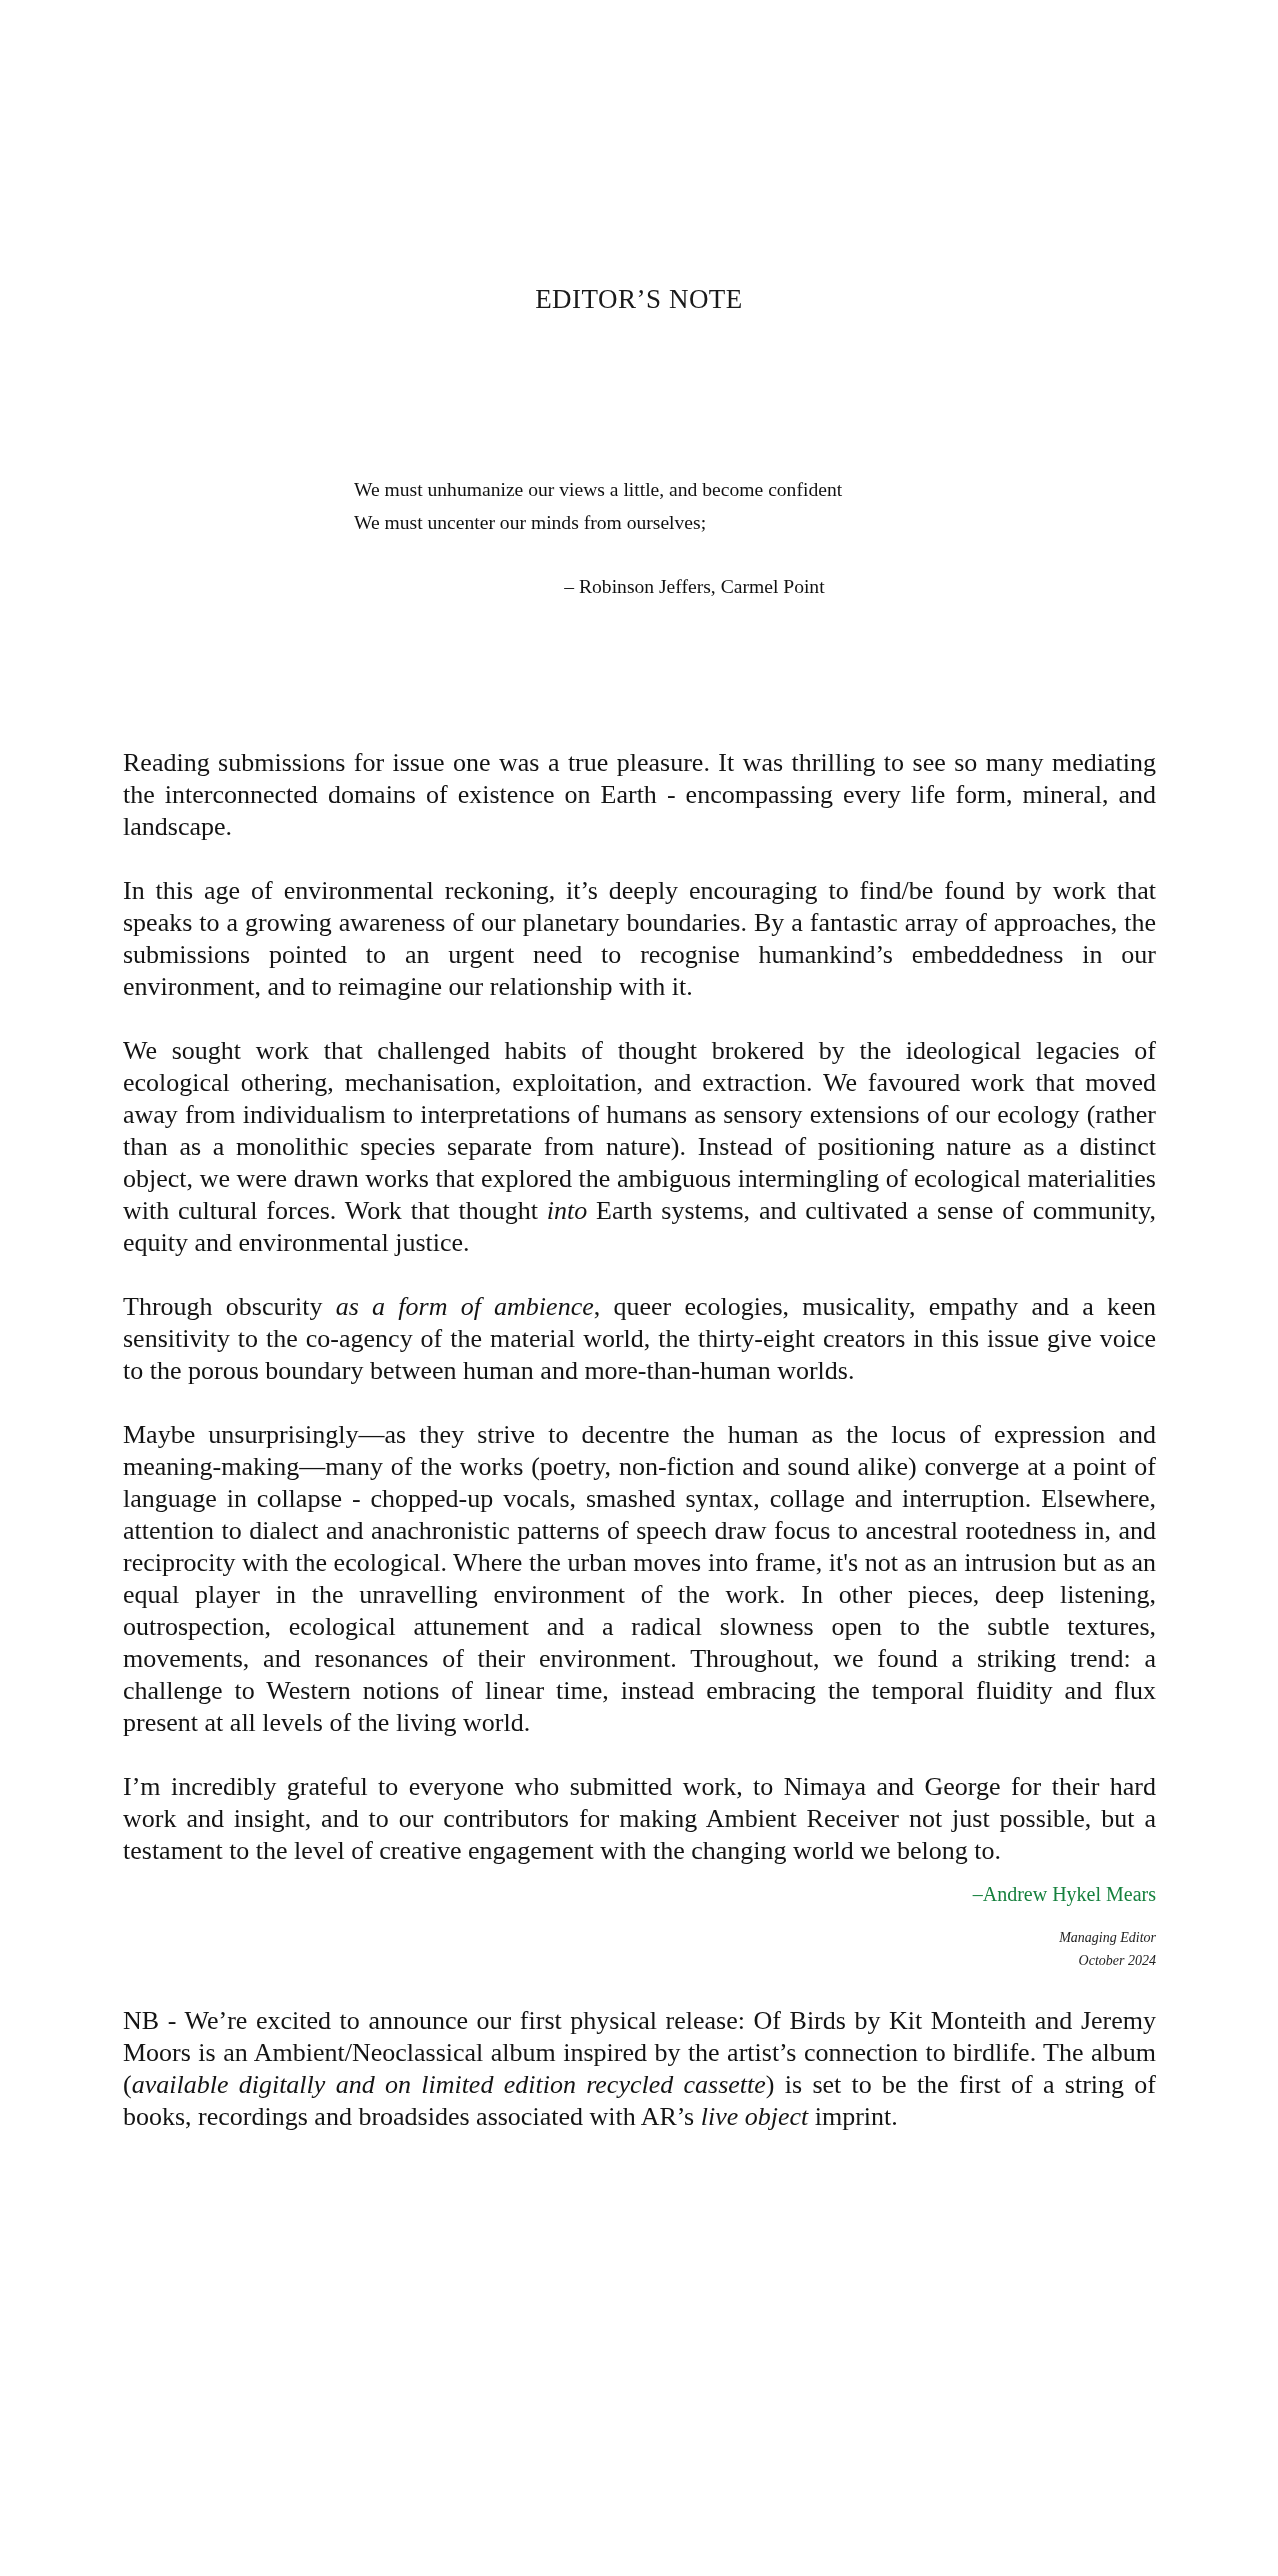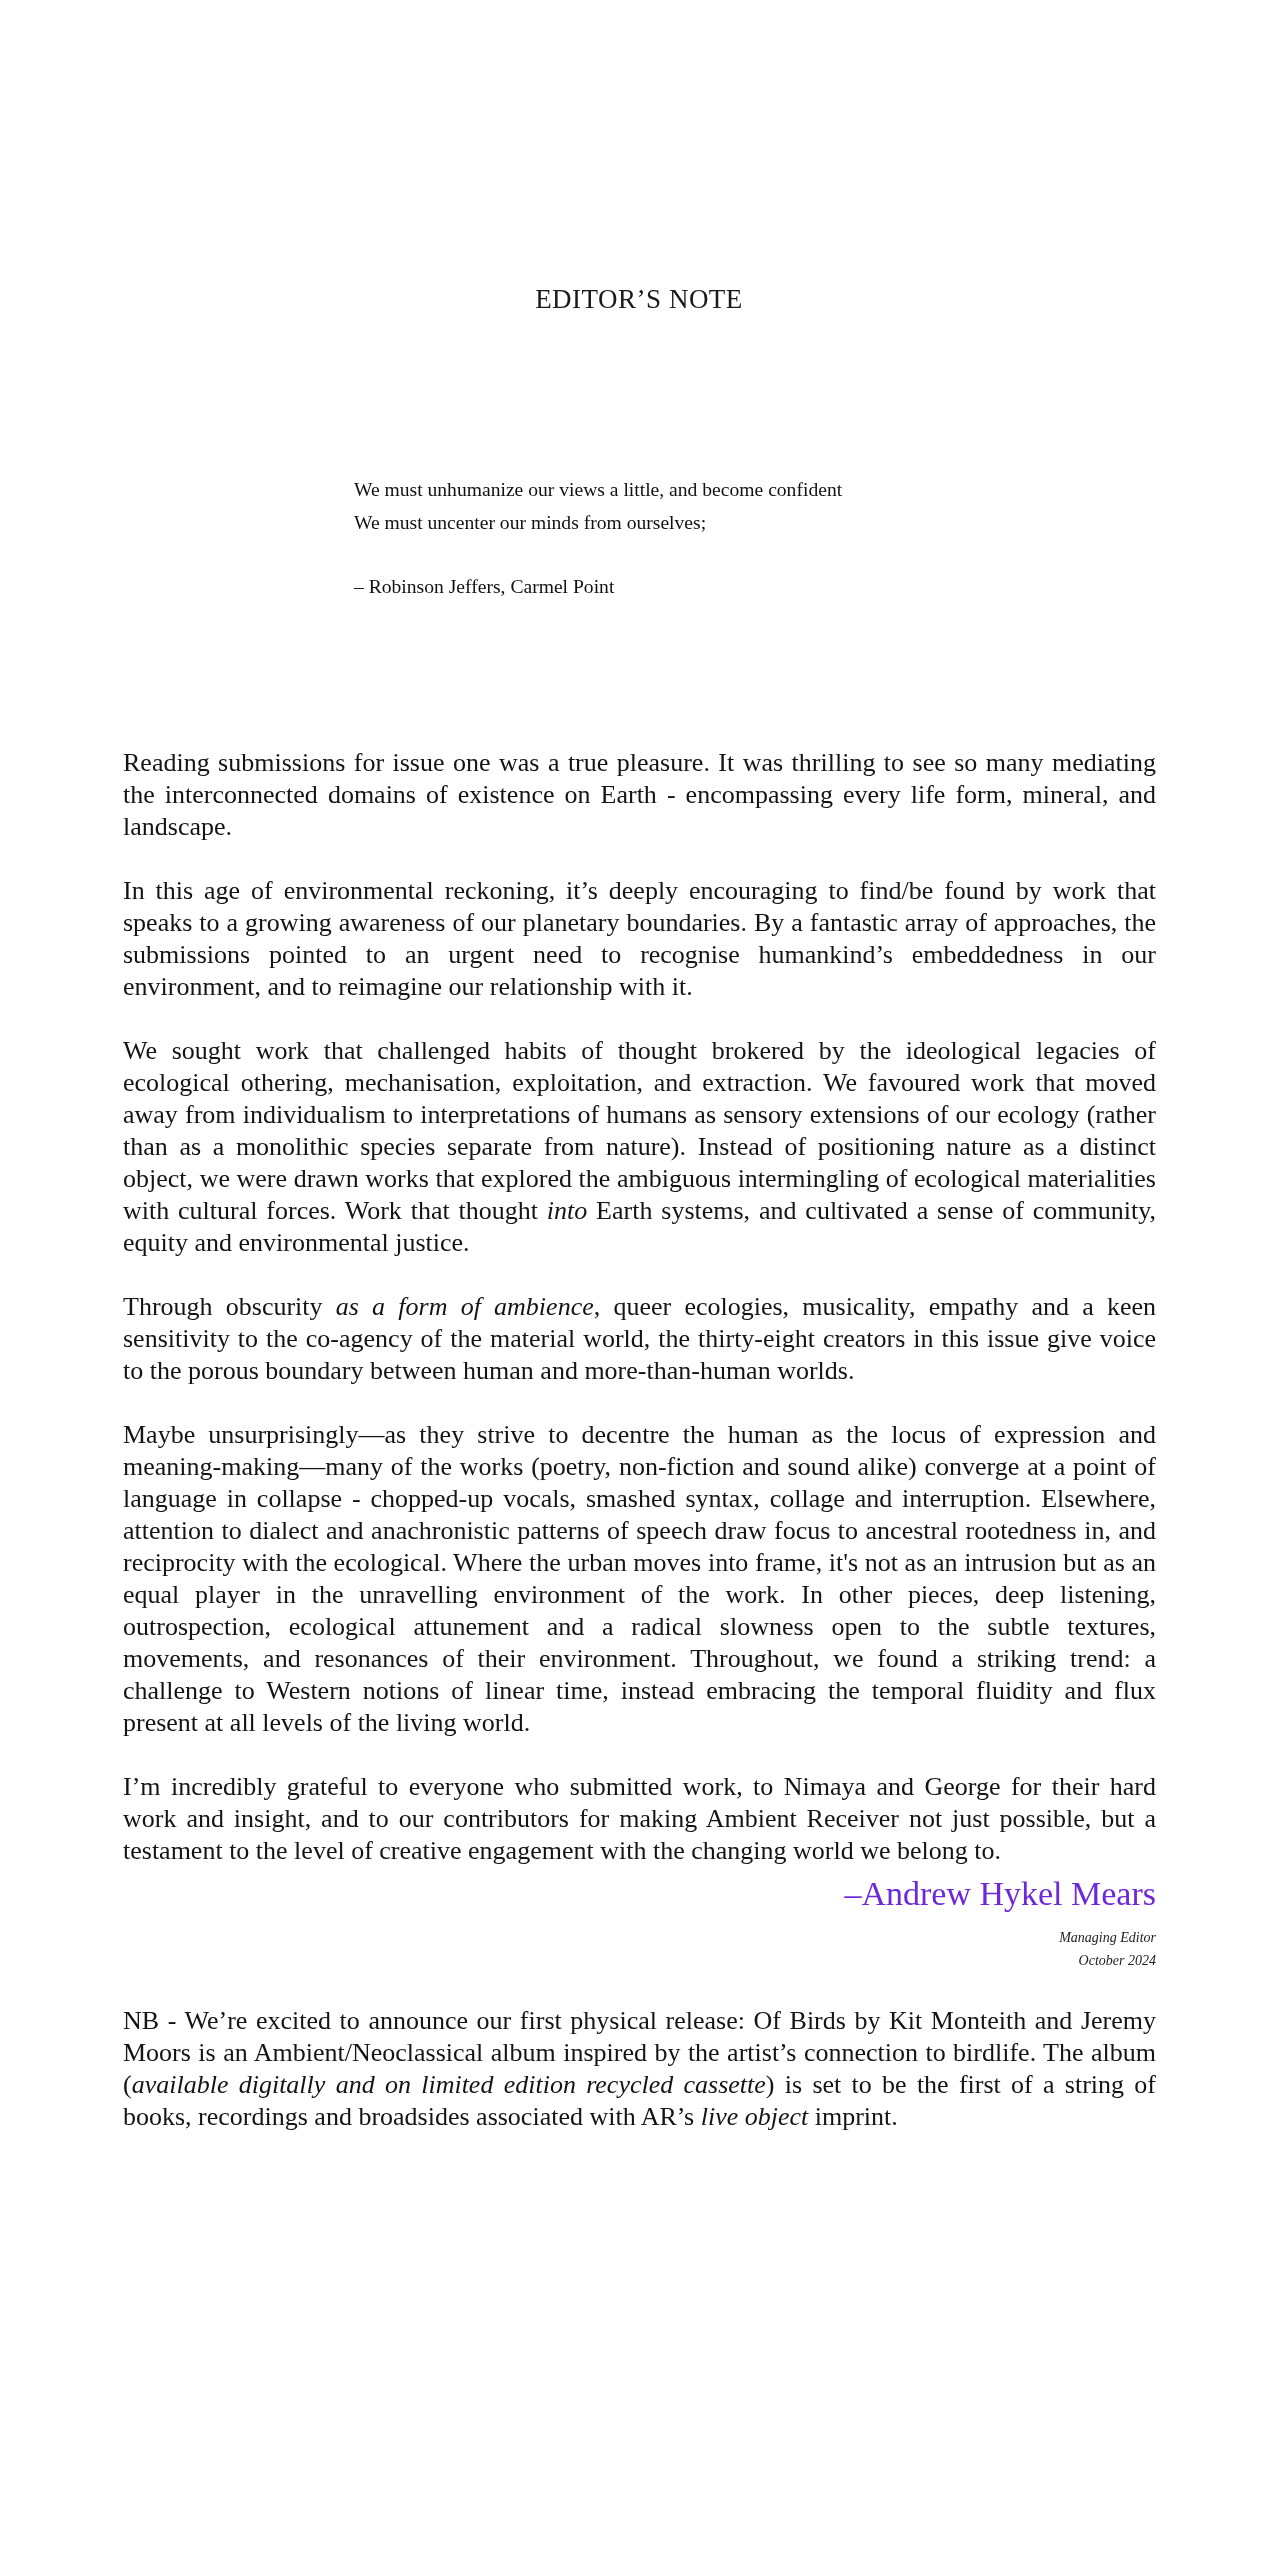--- a/index.html
+++ b/index.html
@@ -35,21 +35,21 @@
       width: 685px;
     }
     .epigraph-line {
       font-size: 19.6px;
       line-height: 33px;
       white-space: nowrap;
       color: #111;
     }
     .epigraph-attribution {
       margin-top: 32px;
-      text-align: left;
+      text-align: center;
       font-size: 19.6px;
       line-height: 31px;
       white-space: nowrap;
       padding-right: 4.1px;
       color: #111;
     }
     .body-text {
       position: absolute;
       top: 731px;
       left: 123px;
@@ -58,24 +58,24 @@
     .para {
       font-size: 26px;
       line-height: 32px;
       text-align: justify;
       margin: 16px 0 32px 0;
       color: #141414;
     }
     .para em { font-style: italic; }
     .signature {
       text-align: right;
-      font-size: 34px;
+      font-size: 20px;
       line-height: 32px;
       margin: 0;
-      color: #6d28d9;
+      color: #15803d;
     }
     .sig-meta {
       text-align: right;
       font-style: italic;
       font-size: 14px;
       line-height: 23px;
       margin: 15.5px 0 0 0;
       color: #222;
     }
     .sig-meta div { white-space: nowrap; }

